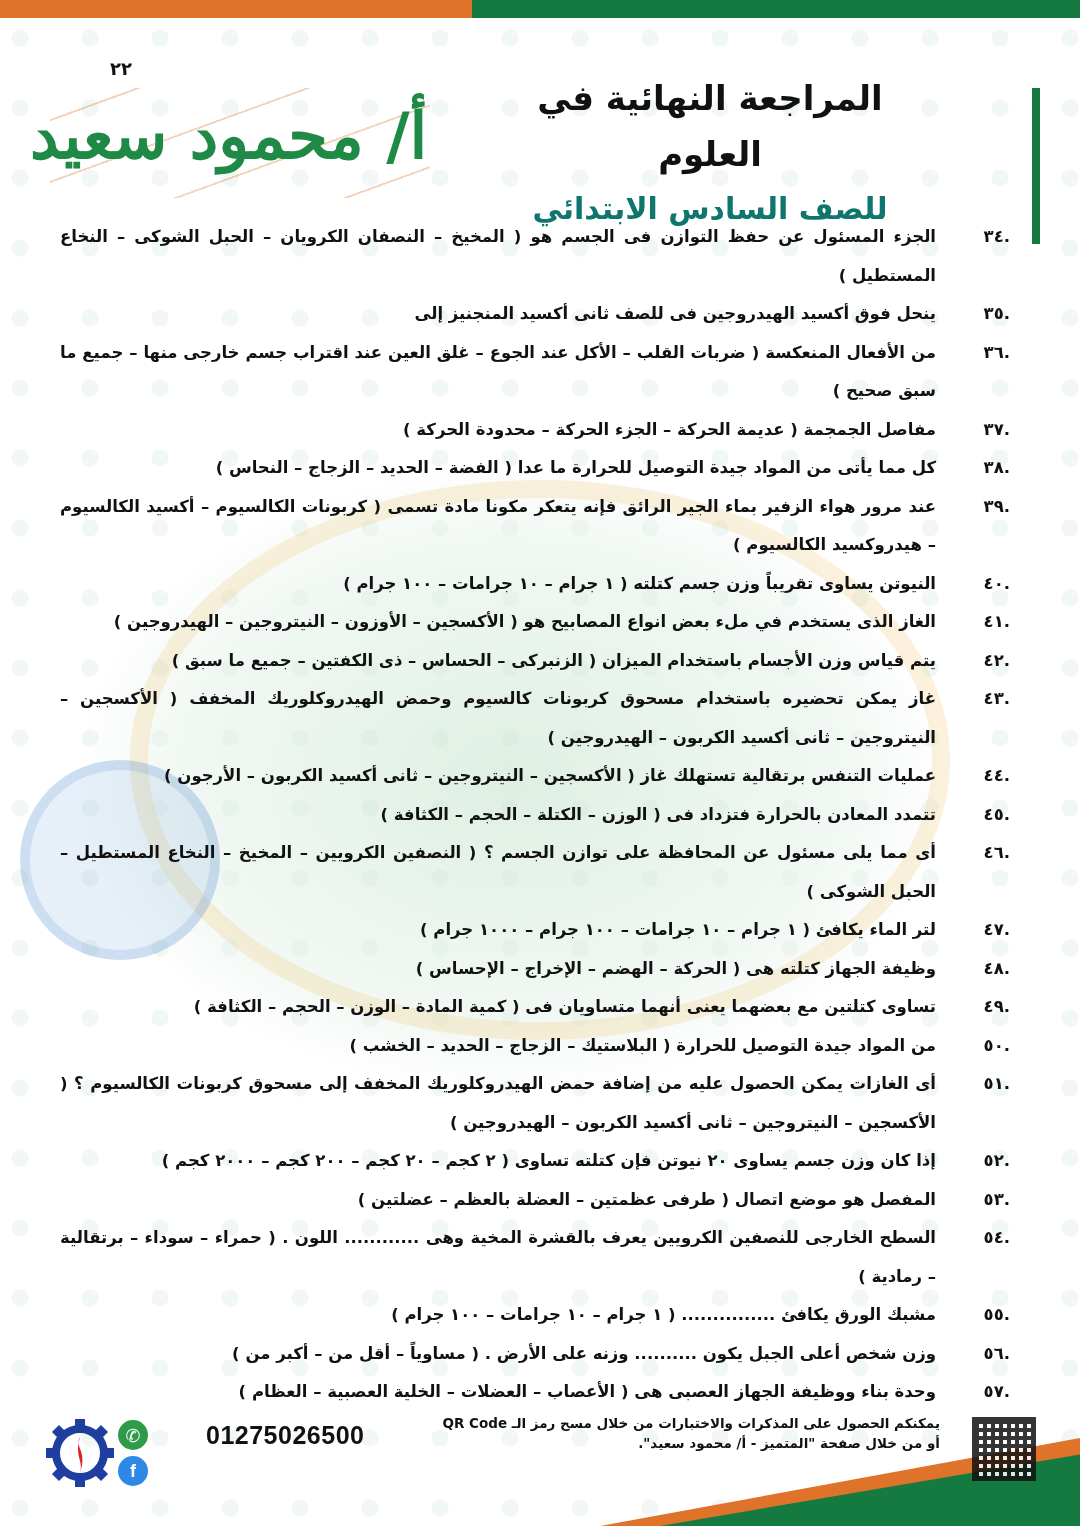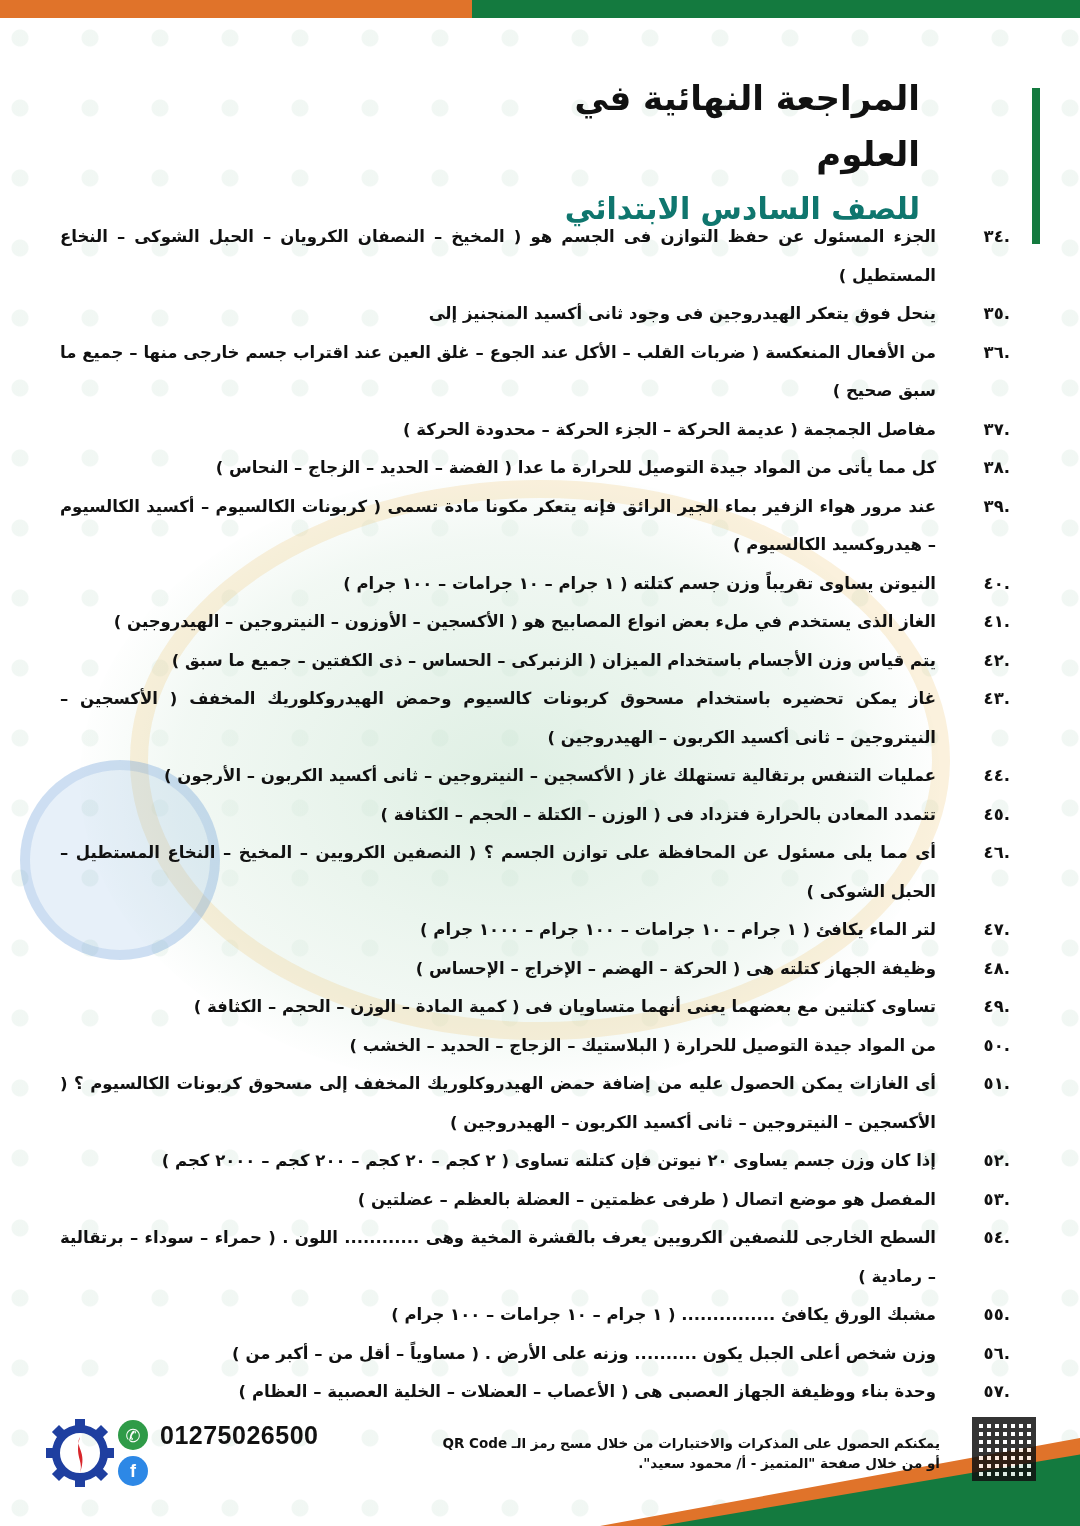--- a/index.html
+++ b/index.html
@@ -29,21 +29,21 @@
     pointer-events: none;
   }
   .globe {
     position: absolute; left: 20px; top: 760px; width: 200px; height: 200px; border-radius: 50%;
     background: rgba(120,170,220,0.18); border: 10px solid rgba(60,120,200,0.15);
     pointer-events: none;
   }
 
   .header { position: absolute; top: 40px; left: 0; width: 1080px; height: 170px; }
   .accent-line { position: absolute; right: 40px; top: 48px; width: 8px; height: 156px; background: #147a3f; }
-  .title-block { position: absolute; right: 160px; top: 30px; width: 420px; direction: rtl; }
+  .title-block { position: absolute; right: 160px; top: 30px; width: 420px; text-align: center; direction: rtl; }
   .title-line1 { font-family: "DejaVu Sans", sans-serif; font-weight: bold; font-size: 34px; color: #111; line-height: 56px; }
   .title-line2 { font-family: "DejaVu Sans", sans-serif; font-weight: bold; font-size: 30px; color: #0f766e; line-height: 54px; }
 
   .logo { position: absolute; left: 20px; top: 18px; width: 460px; height: 160px; direction: rtl; }
   .logo-name { position: absolute; left: 10px; top: 40px; font-family: "DejaVu Serif", serif; font-size: 64px; font-weight: bold; color: #1e8a45; letter-spacing: 1px; }
   .logo-accent { position: absolute; left: 30px; top: 30px; width: 380px; height: 110px;
     background-image: repeating-linear-gradient(-20deg, transparent 0 28px, rgba(224,115,42,0.55) 28px 30px, transparent 30px 58px);
     opacity: 0.55; }
   .logo-num { position: absolute; left: 90px; top: 0px; font-size: 18px; font-weight: bold; color: #111; }
 
@@ -62,24 +62,24 @@
     position: absolute; left: 300px; bottom: 0; width: 900px; height: 100px;
     background: #147a3f;
     clip-path: polygon(40% 100%, 100% 8%, 100% 100%);
   }
   .gear-logo { position: absolute; left: 44px; top: 12px; width: 72px; height: 72px; }
   .contact { position: absolute; left: 118px; top: 12px; }
   .contact-row { display: flex; align-items: center; height: 36px; }
   .contact-icon { width: 30px; height: 30px; border-radius: 50%; display: flex; align-items: center; justify-content: center; color: #fff; font-weight: bold; font-size: 18px; margin-right: 12px; }
   .wa { background: #2f9b48; }
   .fb { background: #2d88e6; font-family: "Liberation Sans", sans-serif; }
-  .contact-text { font-family: "Liberation Sans", sans-serif; font-size: 25px; color: #111; }
+  .contact-text { font-family: "Liberation Sans", sans-serif; font-size: 25px; color: #111; margin-left: 46px; }
   .contact-text.phone { font-weight: bold; letter-spacing: 0.5px; }
 
-  .qr-notice { position: absolute; right: 140px; top: 28px; width: 520px; direction: rtl; text-align: right; font-size: 13.5px; font-weight: bold; line-height: 20px; color: #111; }
+  .qr-notice { position: absolute; right: 140px; top: 8px; width: 520px; direction: rtl; text-align: right; font-size: 13.5px; font-weight: bold; line-height: 20px; color: #111; }
   .qr-box { position: absolute; right: 44px; top: 12px; width: 64px; height: 64px; background: #fff;
     background-image:
       linear-gradient(90deg, #111 50%, transparent 50%),
       linear-gradient(#111 50%, transparent 50%);
     background-size: 8px 8px, 8px 8px; opacity: 0.85; border: 3px solid #111; }
 </style>
 </head>
 <body>
 
 <div class="topbar">
@@ -91,30 +91,35 @@
 <div class="center-art"></div>
 <div class="center-ring"></div>
 <div class="globe"></div>
 
 <div class="header">
   <div class="accent-line"></div>
   <div class="title-block">
     <div class="title-line1">المراجعة النهائية في العلوم</div>
     <div class="title-line2">للصف السادس الابتدائي</div>
   </div>
+  <div class="logo">
+    <div class="logo-accent"></div>
+    <div class="logo-num">٢٢</div>
+    <div class="logo-name">أ/ محمود سعيد</div>
+  </div>
 </div>
 
 <div class="questions">
   <div class="q">
       <span class="q-num">.٣٤</span>
       <span class="q-text">الجزء المسئول عن حفظ التوازن فى الجسم هو ( المخيخ – النصفان الكرويان – الحبل الشوكى – النخاع المستطيل )</span>
     </div>
   <div class="q">
       <span class="q-num">.٣٥</span>
-      <span class="q-text">ينحل فوق يتعكر الهيدروجين فى وجود ثانى أكسيد المنجنيز إلى</span>
+      <span class="q-text">ينحل فوق أكسيد الهيدروجين فى للصف ثانى أكسيد المنجنيز إلى</span>
     </div>
   <div class="q">
       <span class="q-num">.٣٦</span>
       <span class="q-text">من الأفعال المنعكسة ( ضربات القلب – الأكل عند الجوع – غلق العين عند اقتراب جسم خارجى منها – جميع ما سبق صحيح )</span>
     </div>
   <div class="q">
       <span class="q-num">.٣٧</span>
       <span class="q-text">مفاصل الجمجمة ( عديمة الحركة – الجزء الحركة – محدودة الحركة )</span>
     </div>
   <div class="q">

